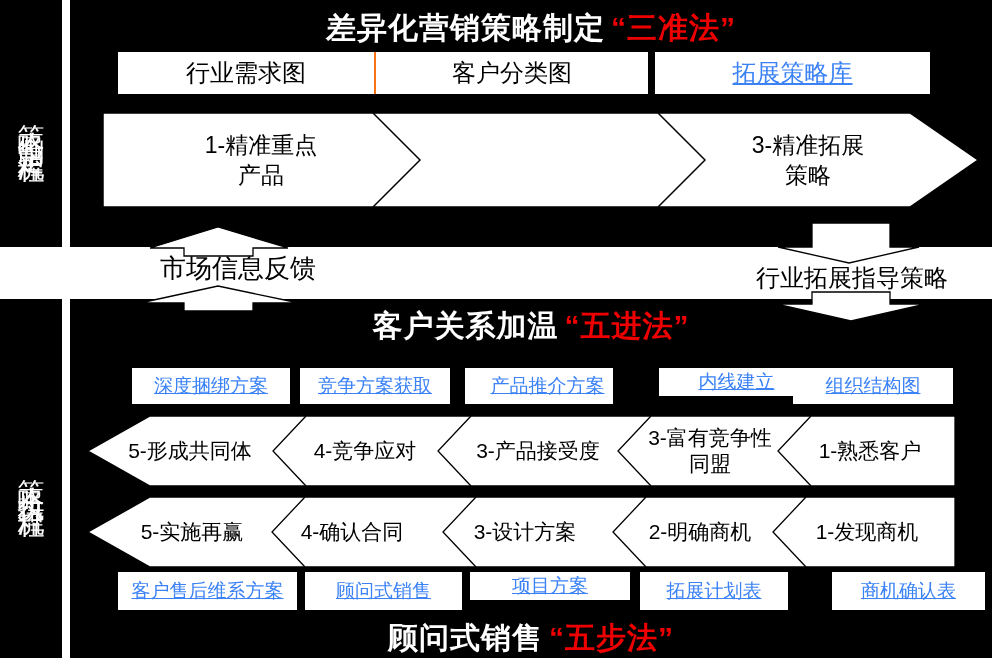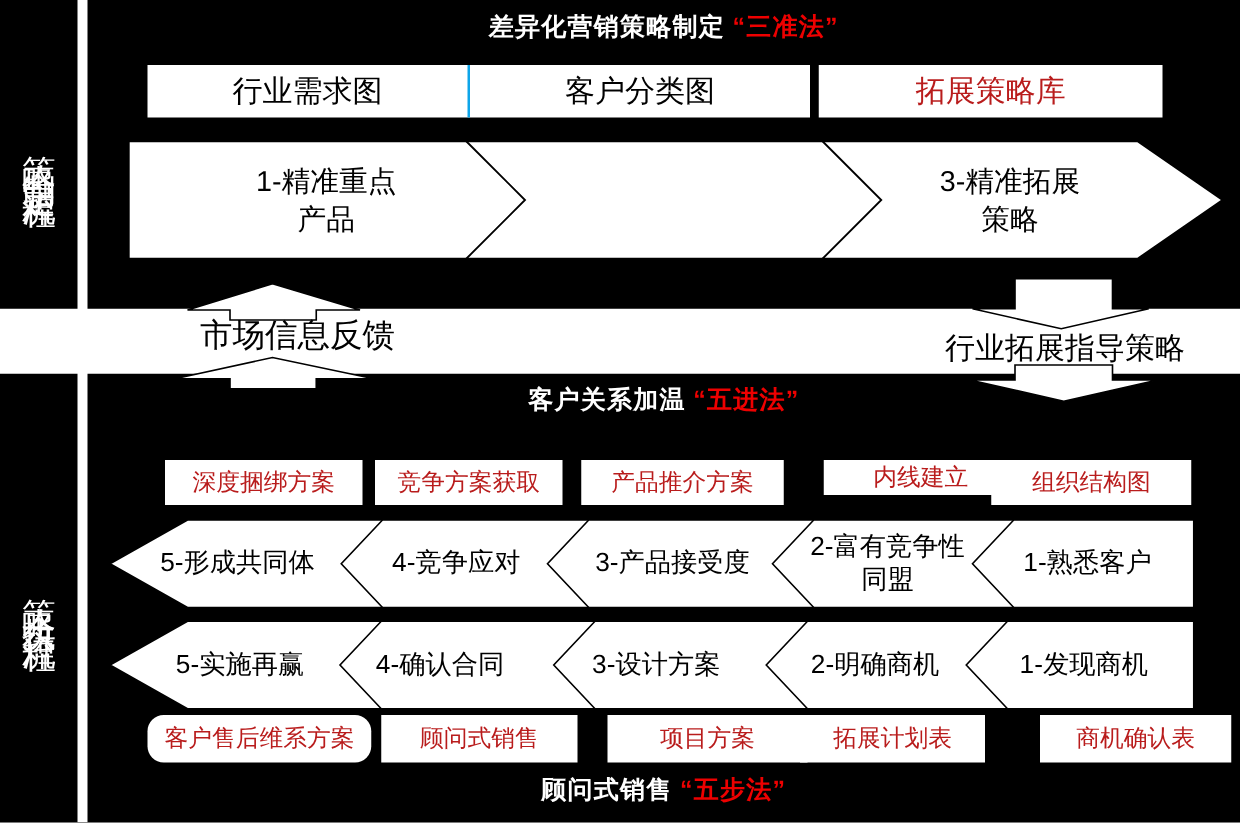--- a/index.html
+++ b/index.html
@@ -11,37 +11,38 @@
   .panel{position:absolute;background:#000000;}
   .vtext{
     position:absolute;left:0;right:0;top:0;bottom:0;
     writing-mode:vertical-rl;text-orientation:upright;
     color:#ffffff;font-size:27px;letter-spacing:7px;
     display:flex;align-items:center;justify-content:center;
     white-space:nowrap;
   }
   .panel-title{
     position:absolute;left:0;right:0;text-align:center;
-    font-size:20px;font-weight:bold;color:#ffffff;letter-spacing:1px;
+    font-size:30px;font-weight:bold;color:#ffffff;letter-spacing:1px;
     white-space:nowrap;
   }
   .panel-title .red{color:#ee0000;margin-left:6px;}
   .wbox{
-    position:absolute;background:#ffffff;color:#b91c1c;
+    position:absolute;background:#ffffff;color:#3b82f6;
     display:flex;align-items:center;justify-content:center;
     white-space:nowrap;
+    text-decoration:underline;
   }
   .wbox.big{font-size:24px;}
   .wbox.small{font-size:19px;}
   .joined{position:absolute;background:#ffffff;display:flex;}
   .joined .cell{
     display:flex;align-items:center;justify-content:center;
     font-size:24px;color:#000000;white-space:nowrap;
   }
-  .joined .cell.first{border-right:2px solid #0ea5e9;}
+  .joined .cell.first{border-right:2px solid #f97316;}
   .step-label{
     position:absolute;transform:translateX(-50%);
     color:#000000;text-align:center;white-space:pre-line;
   }
   .step-label.top{font-size:23px;line-height:30px;font-weight:normal;}
   .step-label.bot{font-size:21px;line-height:26px;}
   .conn-label{
     position:absolute;color:#000000;white-space:nowrap;z-index:6;
   }
   svg{position:absolute;}
@@ -96,54 +97,54 @@
   <div class="conn-label" style="left:756px;top:262px;font-size:24px;">行业拓展指导策略</div>
 
   <div class="panel" style="left:70px;top:299px;width:922px;height:359px;">
 
     <div class="panel-title" style="top:7px;">
       <span>客户关系加温</span><span class="red">“五进法”</span>
     </div>
 
     <div class="wbox small" style="left:62px;top:69px;width:158px;height:36px;">深度捆绑方案</div>
     <div class="wbox small" style="left:230px;top:69px;width:150px;height:36px;">竞争方案获取</div>
-    <div class="wbox small" style="left:395px;top:69px;width:162px;height:36px;">产品推介方案</div>
+    <div class="wbox small" style="left:395px;top:69px;width:131px;height:36px;padding-left:17px;">产品推介方案</div>
     <div class="wbox small" style="left:565px;top:69px;width:155px;height:28px;margin-left:24px;">内线建立</div>
     <div class="wbox small" style="left:723px;top:69px;width:160px;height:36px;">组织结构图</div>
 
     <svg style="left:10px;top:115px;" width="890" height="74" viewBox="0 0 890 74">
       <polygon points="875,2 70,2 8,37 70,72 875,72" fill="#ffffff" stroke="#000000" stroke-width="1.3"></polygon>
       <polyline points="226,2 193,37 226,72" fill="none" stroke="#000000" stroke-width="1.3"></polyline>
       <polyline points="391,2 358,37 391,72" fill="none" stroke="#000000" stroke-width="1.3"></polyline>
       <polyline points="571,2 538,37 571,72" fill="none" stroke="#000000" stroke-width="1.3"></polyline>
       <polyline points="731,2 698,37 731,72" fill="none" stroke="#000000" stroke-width="1.3"></polyline>
     </svg>
     <div class="step-label bot" style="left:120px;top:139px;">5-形成共同体</div>
     <div class="step-label bot" style="left:295px;top:139px;">4-竞争应对</div>
     <div class="step-label bot" style="left:468px;top:139px;">3-产品接受度</div>
-    <div class="step-label bot" style="left:640px;top:126px;">2-富有竞争性
+    <div class="step-label bot" style="left:640px;top:126px;">3-富有竞争性
 同盟</div>
     <div class="step-label bot" style="left:800px;top:139px;">1-熟悉客户</div>
 
     <svg style="left:10px;top:196px;" width="890" height="74" viewBox="0 0 890 74">
       <polygon points="875,2 70,2 8,37 70,72 875,72" fill="#ffffff" stroke="#000000" stroke-width="1.3"></polygon>
       <polyline points="225,2 192,37 225,72" fill="none" stroke="#000000" stroke-width="1.3"></polyline>
       <polyline points="396,2 363,37 396,72" fill="none" stroke="#000000" stroke-width="1.3"></polyline>
       <polyline points="566,2 533,37 566,72" fill="none" stroke="#000000" stroke-width="1.3"></polyline>
       <polyline points="726,2 693,37 726,72" fill="none" stroke="#000000" stroke-width="1.3"></polyline>
     </svg>
     <div class="step-label bot" style="left:122px;top:220px;">5-实施再赢</div>
     <div class="step-label bot" style="left:282px;top:220px;">4-确认合同</div>
     <div class="step-label bot" style="left:455px;top:220px;">3-设计方案</div>
     <div class="step-label bot" style="left:630px;top:220px;">2-明确商机</div>
     <div class="step-label bot" style="left:797px;top:220px;">1-发现商机</div>
 
-    <div class="wbox small" style="left:48px;top:273px;width:179px;height:38px;border-radius:13px;">客户售后维系方案</div>
+    <div class="wbox small" style="left:48px;top:273px;width:179px;height:38px;">客户售后维系方案</div>
     <div class="wbox small" style="left:235px;top:273px;width:157px;height:38px;">顾问式销售</div>
-    <div class="wbox small" style="left:400px;top:273px;width:160px;height:38px;margin-left:16px;">项目方案</div>
+    <div class="wbox small" style="left:400px;top:273px;width:160px;height:28px;">项目方案</div>
     <div class="wbox small" style="left:570px;top:273px;width:148px;height:38px;">拓展计划表</div>
     <div class="wbox small" style="left:762px;top:273px;width:153px;height:38px;">商机确认表</div>
 
     <div class="panel-title" style="top:319px;">
       <span>顾问式销售</span><span class="red">“五步法”</span>
     </div>
   </div>
 
 </div>
 

